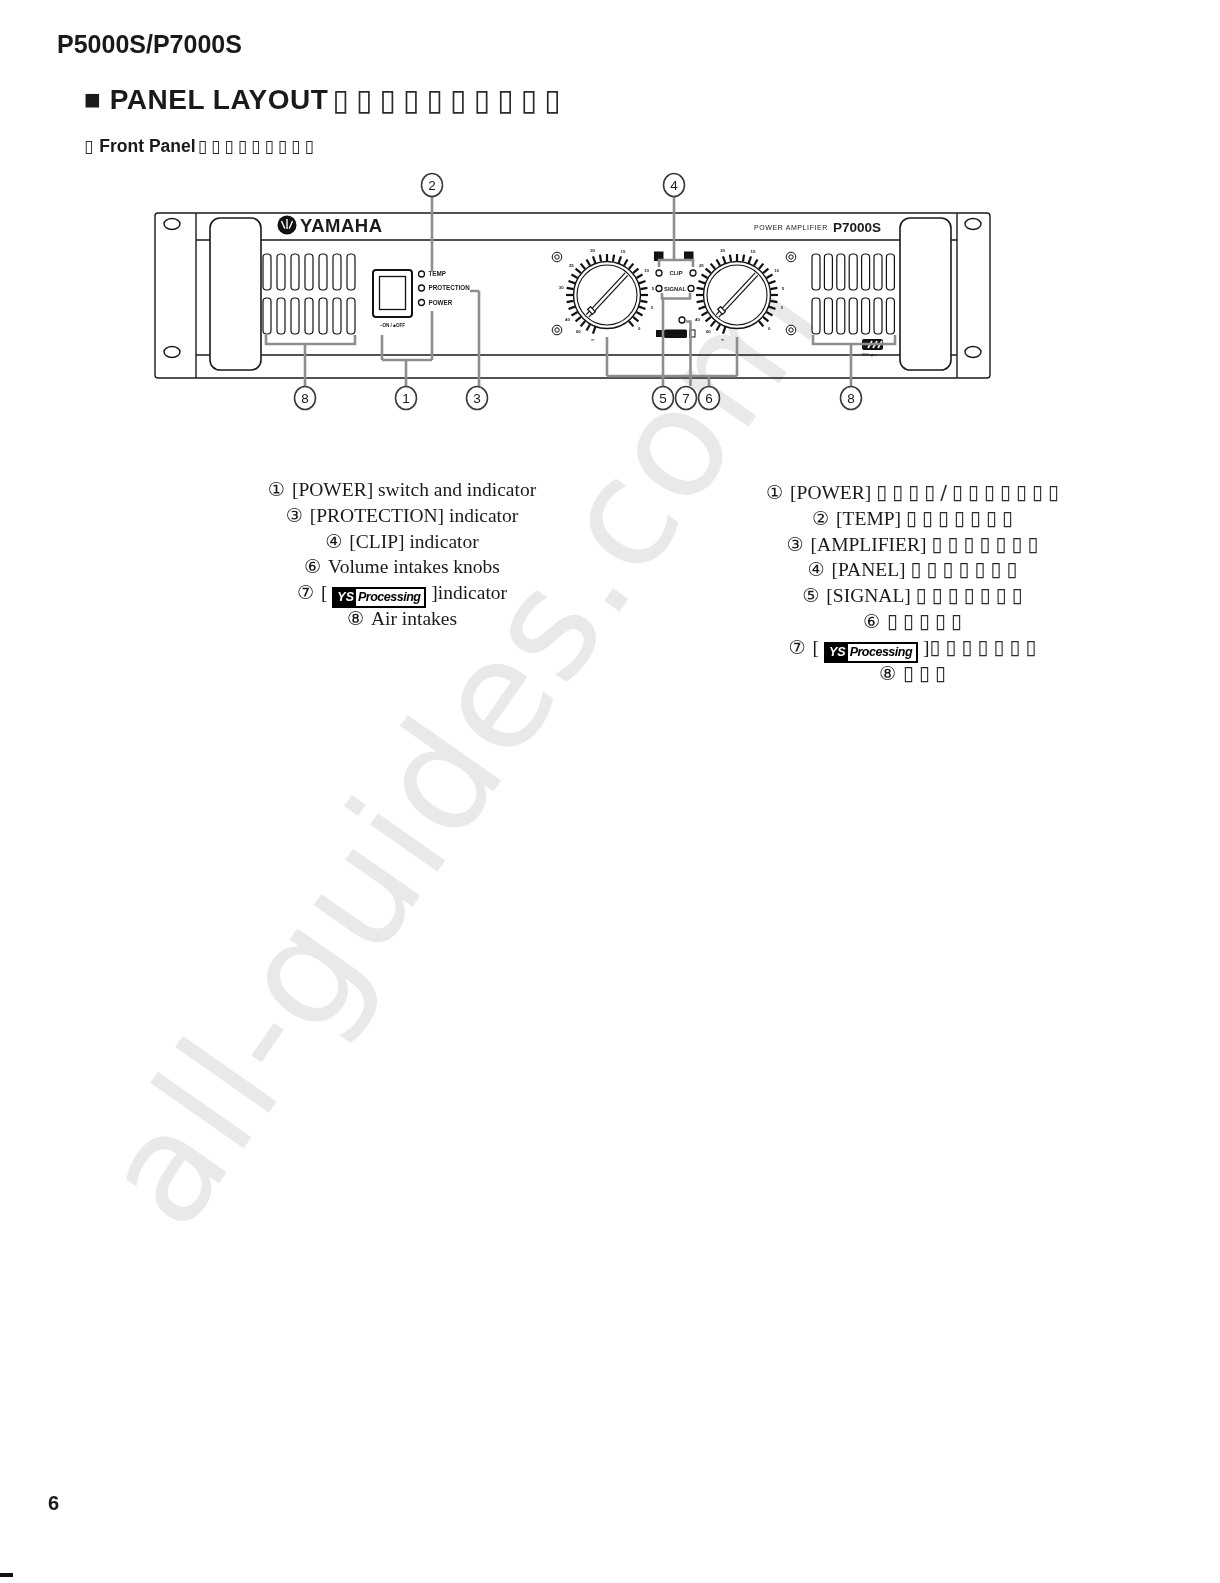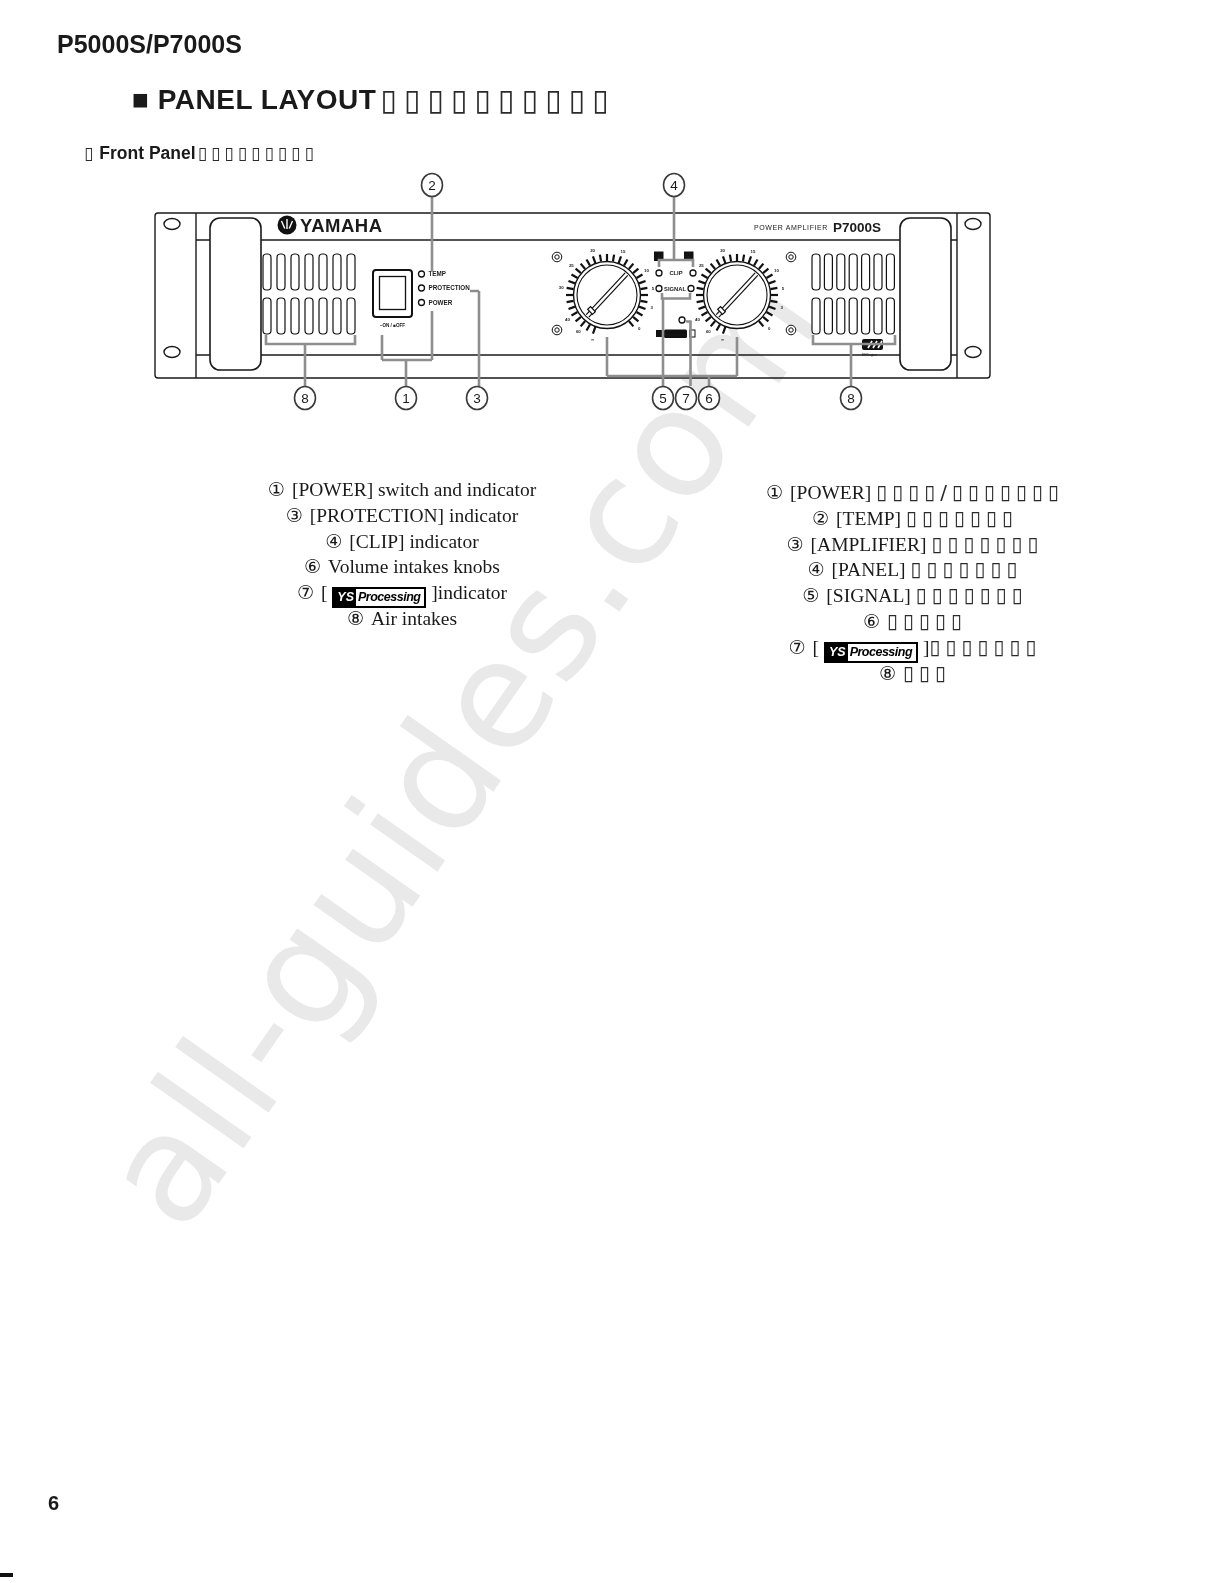--- a/index.html
+++ b/index.html
@@ -3,25 +3,25 @@
 <meta charset="utf-8">
 <style>
   html,body{margin:0;padding:0;background:#fff;}
   .page{position:relative;width:1220px;height:1583px;background:#fff;overflow:hidden;
         font-family:"Liberation Sans",sans-serif;color:#1a1a1a;}
   .watermark{position:absolute;left:-150px;top:650px;width:1260px;height:220px;
              font-family:"DejaVu Sans",sans-serif;font-size:150px;letter-spacing:2px;
              text-align:center;transform:rotate(-55deg);z-index:0;white-space:nowrap;}
   .content{position:absolute;inset:0;z-index:1;}
   .model-header{position:absolute;left:57px;top:30px;font-size:25px;font-weight:bold;}
-  .title-row{position:absolute;left:84px;top:82px;white-space:nowrap;margin-left:48px;}
+  .title-row{position:absolute;left:84px;top:82px;white-space:nowrap;}
   .title-en{font-size:28px;font-weight:bold;letter-spacing:0.5px;}
   .title-tofu{font-family:"DejaVu Sans",sans-serif;font-size:30px;letter-spacing:7px;
               color:#2a2a2a;margin-left:4px;vertical-align:-1px;}
-  .subtitle-row{position:absolute;left:84px;top:143px;white-space:nowrap;}
+  .subtitle-row{position:absolute;left:84px;top:136px;white-space:nowrap;}
   .sub-tofu{font-family:"DejaVu Sans",sans-serif;font-size:17px;letter-spacing:4px;color:#2a2a2a;}
   .sub-en{font-size:17.5px;font-weight:bold;margin:0 2px;}
   #diagram{position:absolute;left:150px;top:170px;}
   .legend{position:absolute;font-family:"Liberation Serif",serif;font-size:19.5px;text-align:center;}
   #left-list{left:177px;top:477px;width:450px;}
   #right-list{left:630px;top:480px;width:570px;}
   .legend-item{height:25.8px;line-height:25.8px;white-space:nowrap;}
   .cnum{font-family:"DejaVu Sans",sans-serif;font-size:19px;margin-right:7px;color:#1a1a1a;}
   .tofu{font-family:"DejaVu Sans",sans-serif;font-size:20px;letter-spacing:5px;color:#2a2a2a;}
   .ys-badge{display:inline-flex;align-items:stretch;border:2px solid #000;height:17px;

